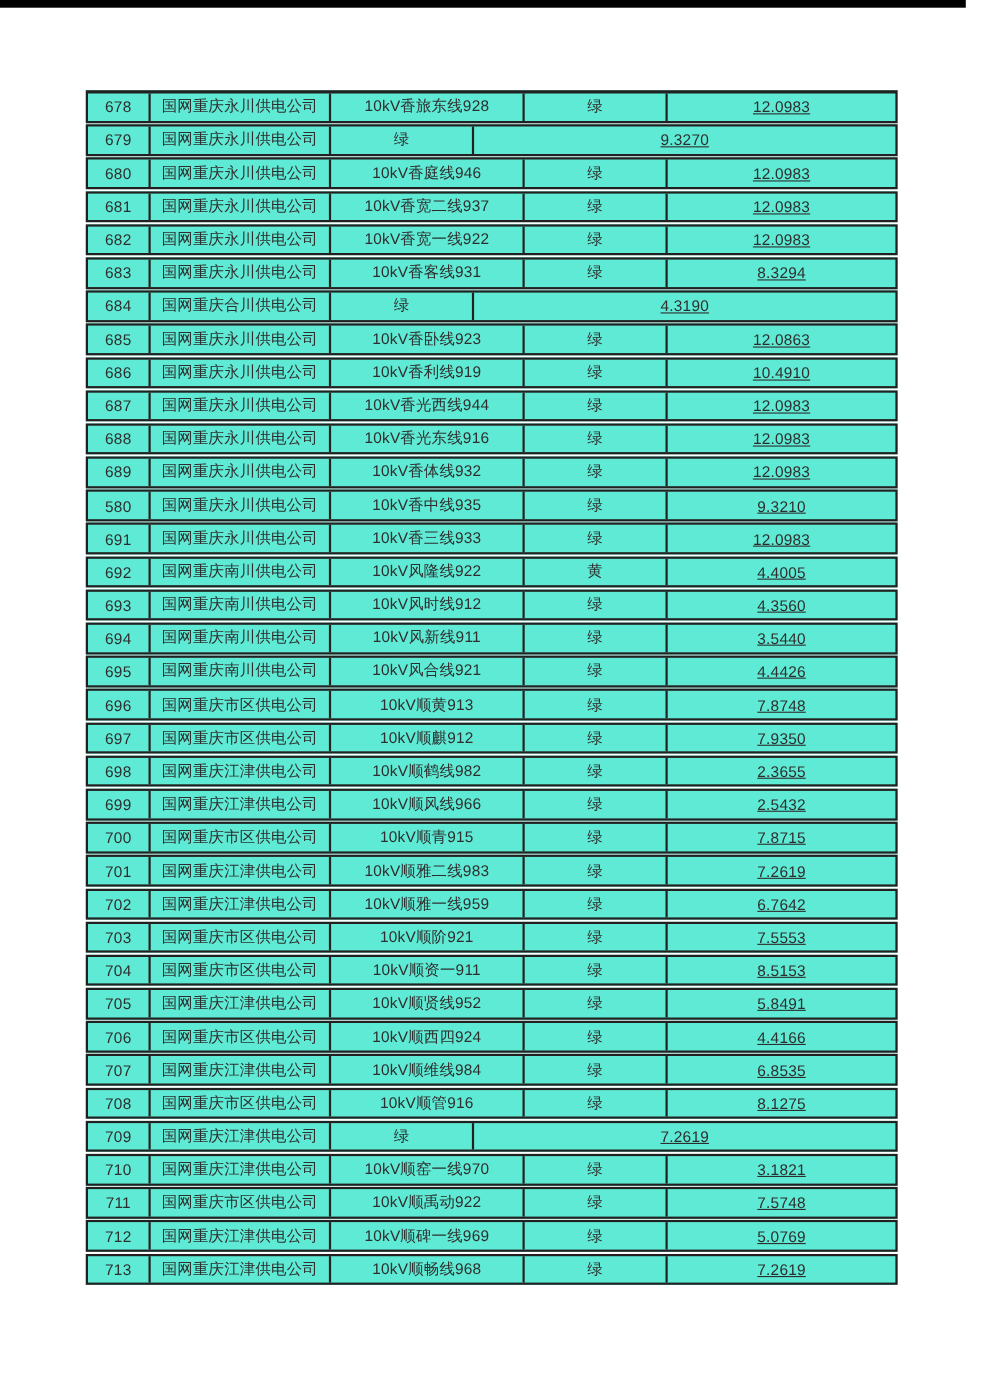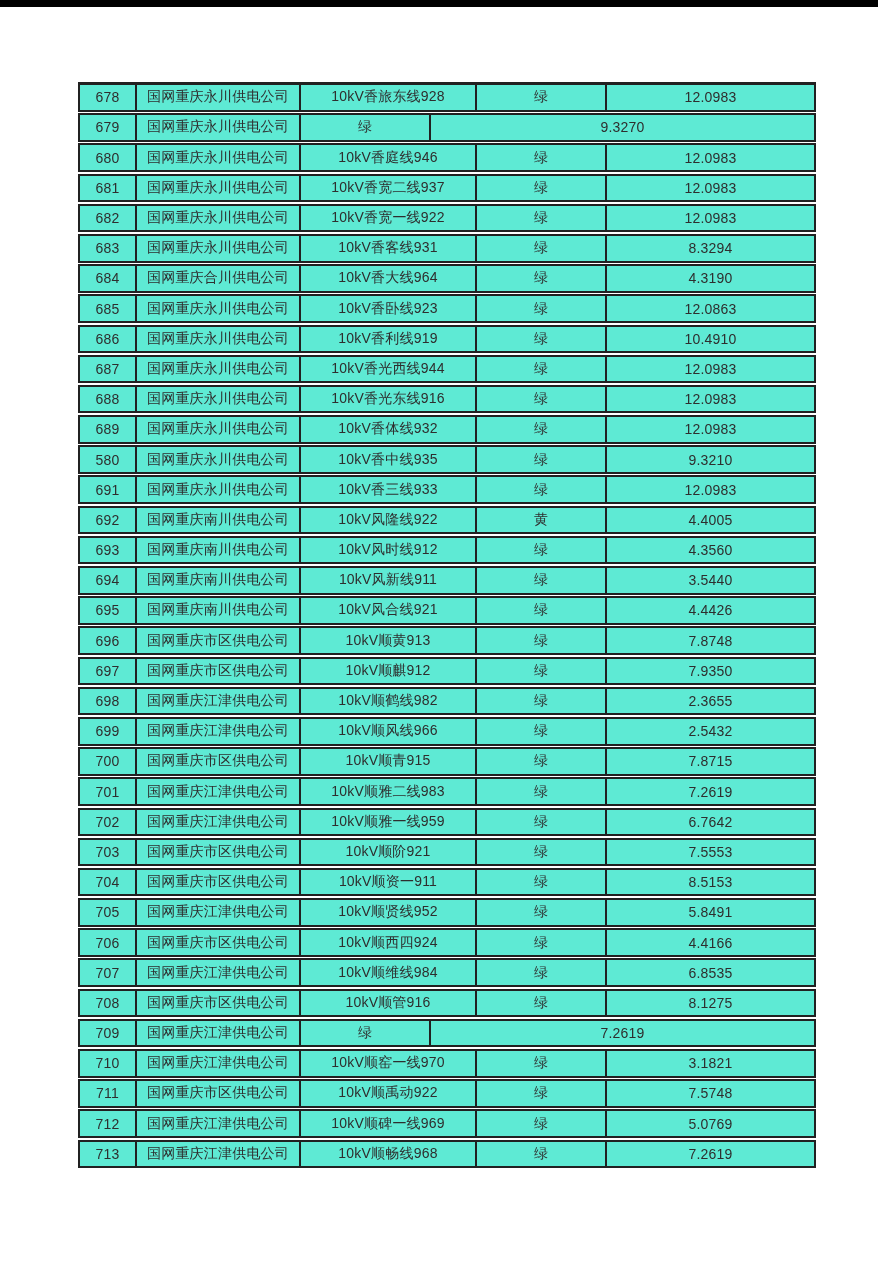--- a/index.html
+++ b/index.html
@@ -51,21 +51,21 @@
     white-space: nowrap;
     overflow: hidden;
   }
   .cell + .cell {
     border-left: 2px solid #212121;
   }
   .col-no      { width: 55px; }
   .col-company { width: 164px; }
   .col-line    { width: 176px; }
   .col-status  { width: 130px; }
-  .col-value   { flex: 1; }
+  .col-value   { flex: 1; text-decoration: underline; }
 </style>
 </head>
 <body style="background: rgb(255, 255, 255);">
 
 <div class="top-bar" style="background: rgb(0, 0, 0);"></div>
 
 <div class="doc-table">
   <div id="table-body">
       <div class="row">
         <div class="cell col-no">678</div>
@@ -104,21 +104,20 @@
       <div class="row">
         <div class="cell col-no">683</div>
         <div class="cell col-company">国网重庆永川供电公司</div>
         <div class="cell col-line">10kV香客线931</div>
         <div class="cell col-status">绿</div>
         <div class="cell col-value">8.3294</div>
       </div>
       <div class="row">
         <div class="cell col-no">684</div>
         <div class="cell col-company">国网重庆合川供电公司</div>
-        <div class="cell col-line">10kV香大线964</div>
         <div class="cell col-status">绿</div>
         <div class="cell col-value">4.3190</div>
       </div>
       <div class="row">
         <div class="cell col-no">685</div>
         <div class="cell col-company">国网重庆永川供电公司</div>
         <div class="cell col-line">10kV香卧线923</div>
         <div class="cell col-status">绿</div>
         <div class="cell col-value">12.0863</div>
       </div>

